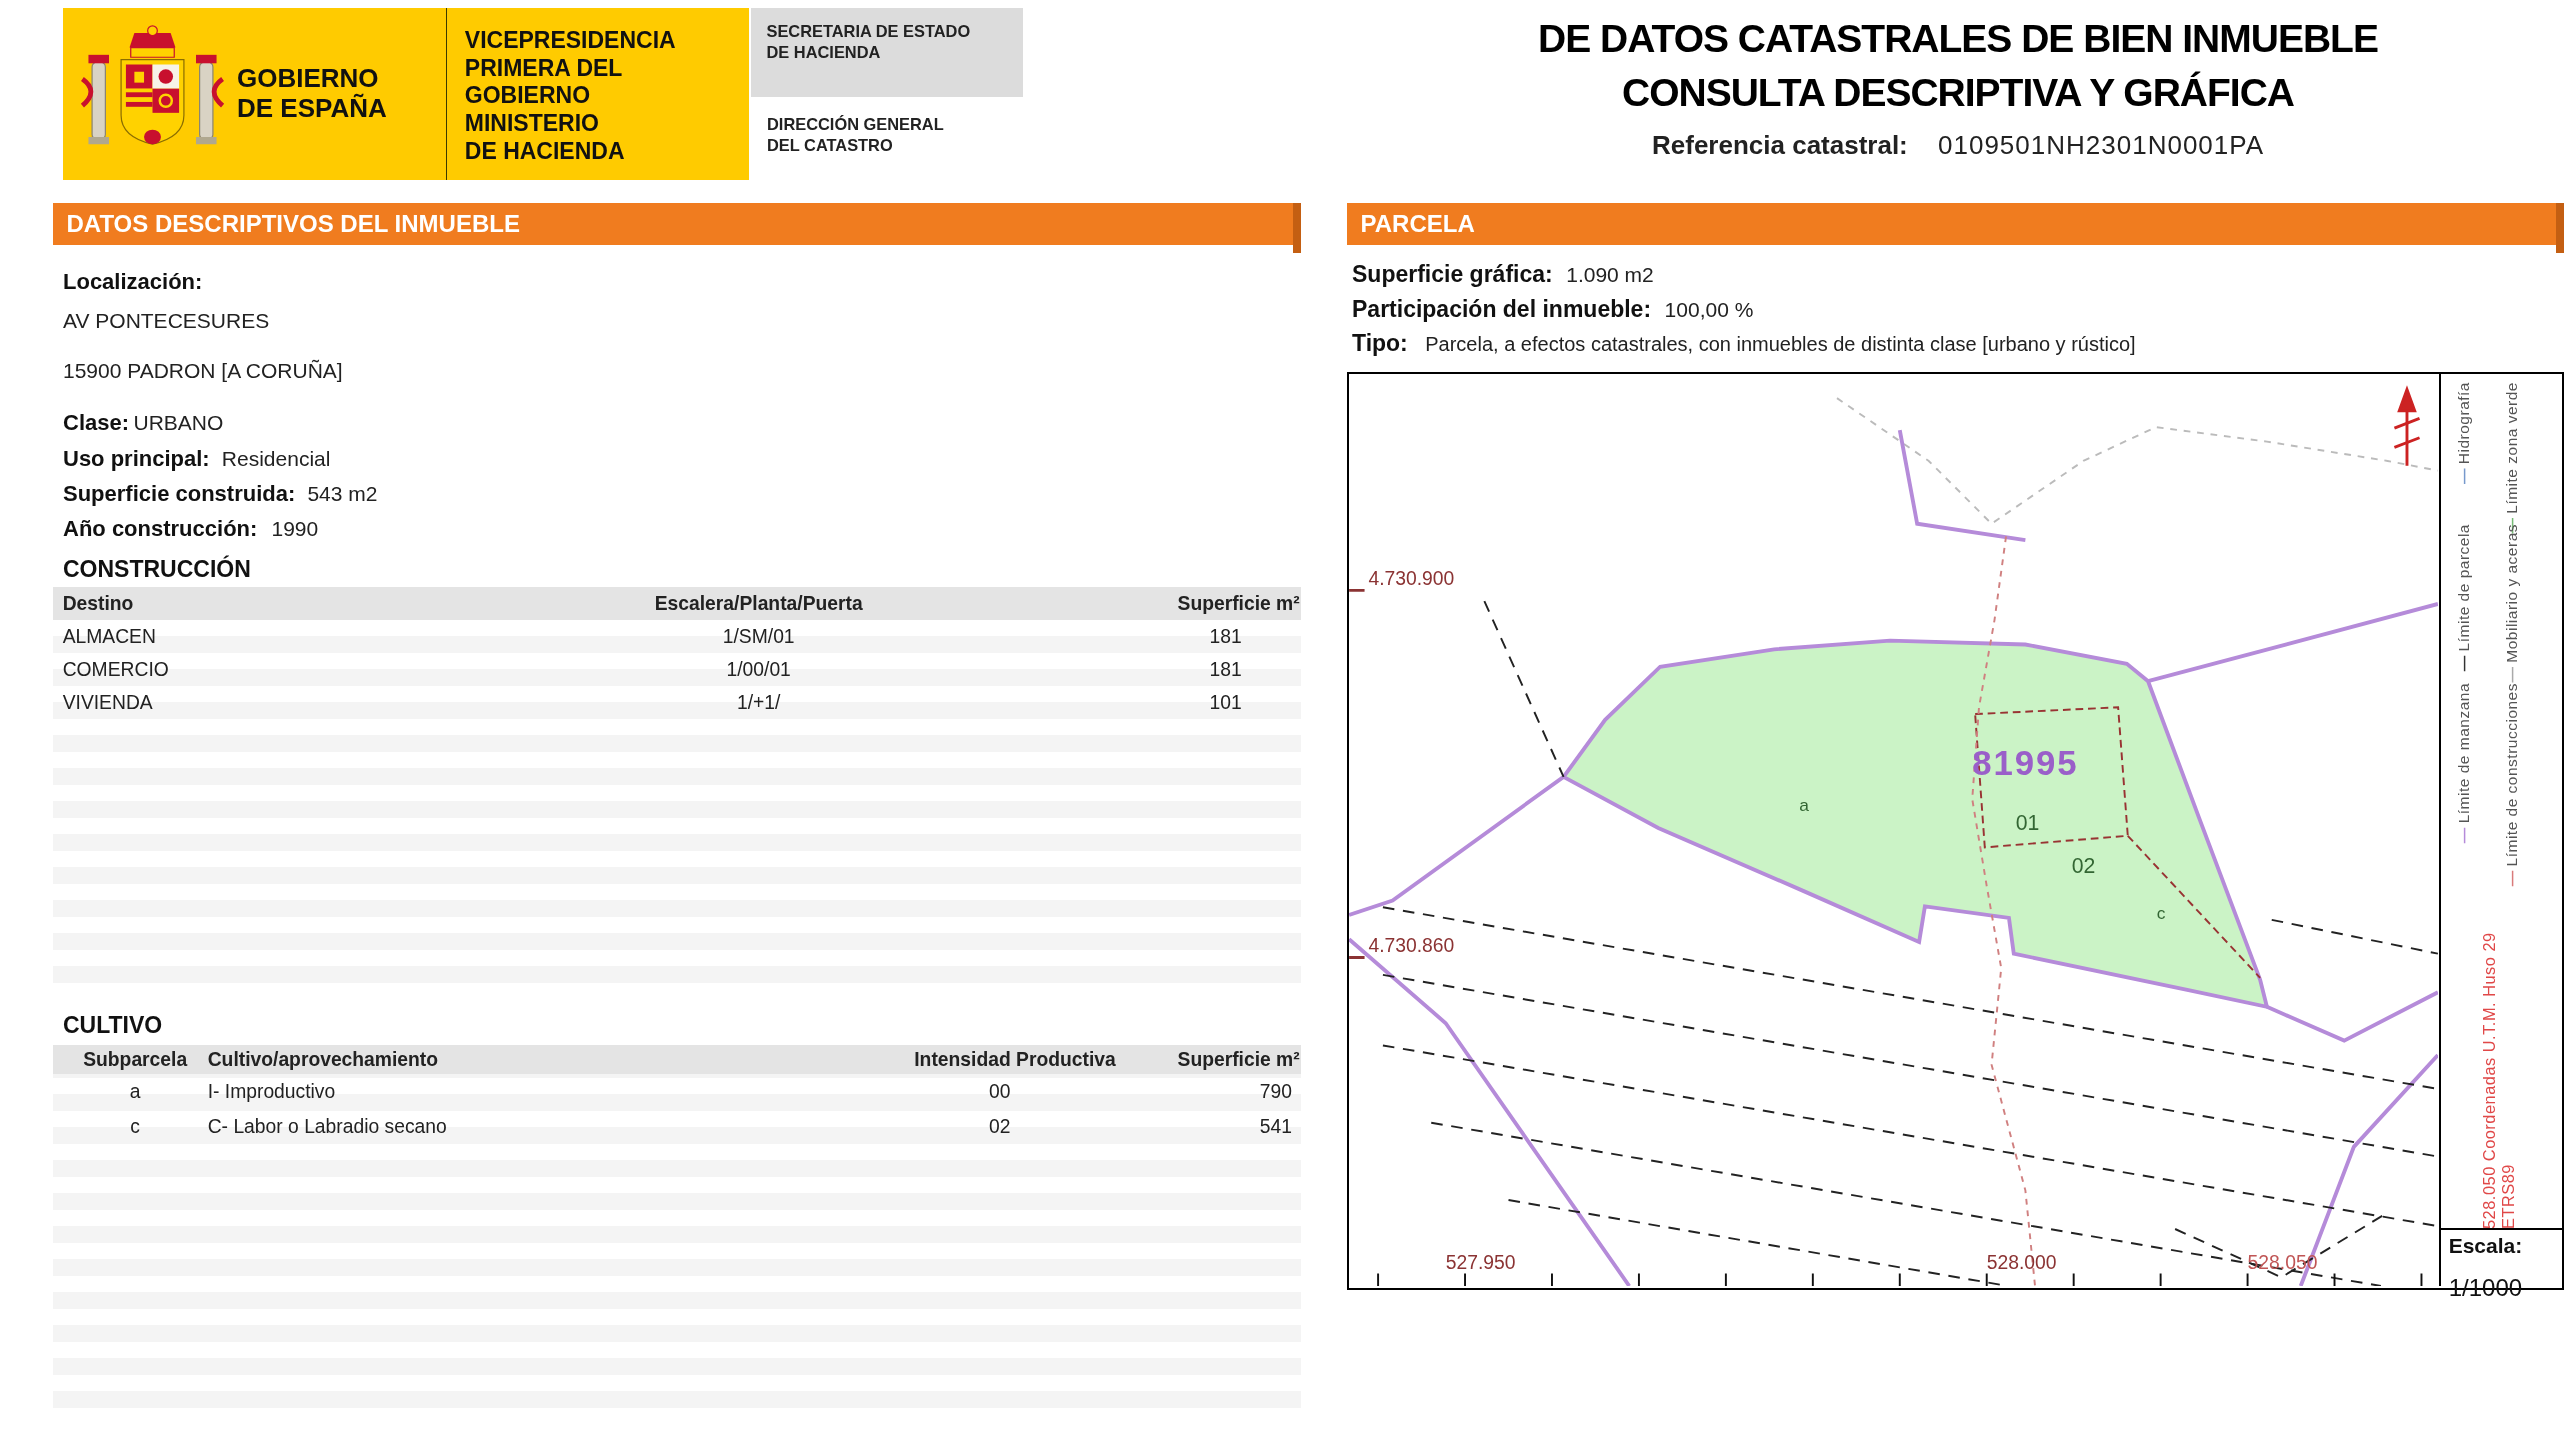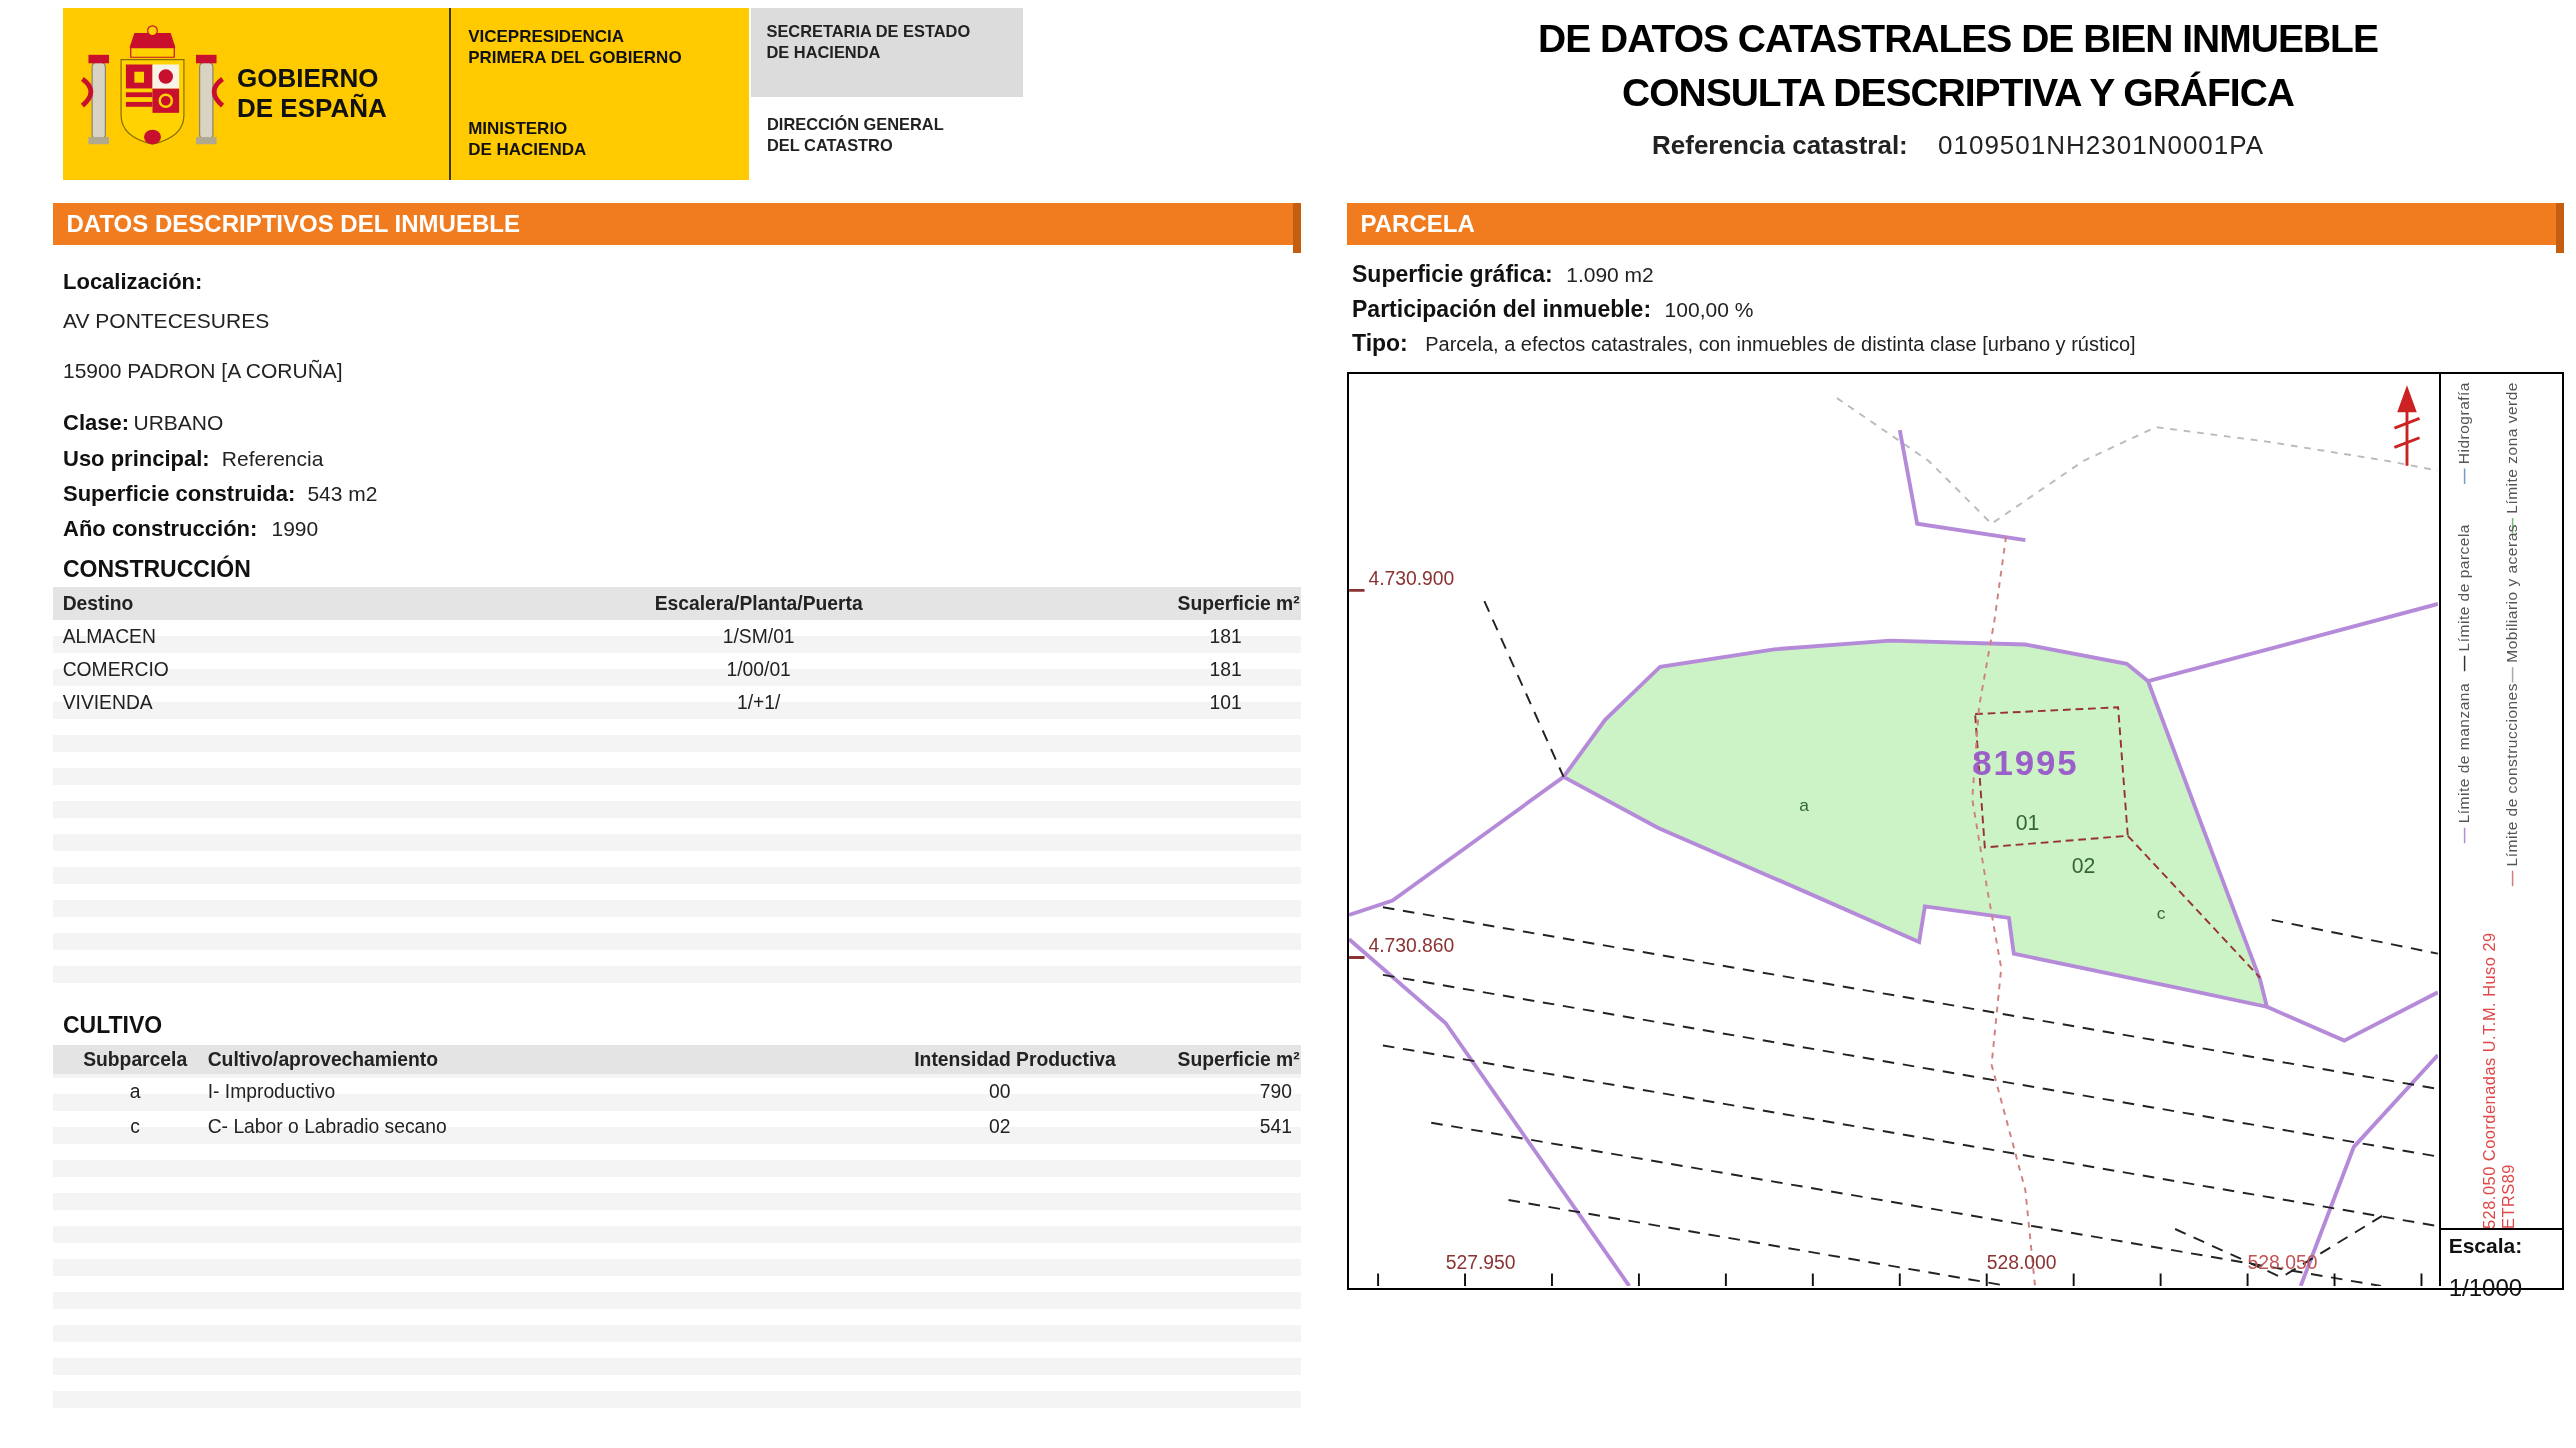--- a/index.html
+++ b/index.html
@@ -6,21 +6,21 @@
   .page{position:relative;width:2576px;height:1449px;background:#ffffff;
         font-family:"Liberation Sans",sans-serif;color:#1a1a1a;overflow:hidden;}
   .abs{position:absolute;}
   .pre{white-space:pre-line;}
 
   
   .logo-box{left:63px;top:7.7px;width:686px;height:172px;background:#ffcb00;display:flex;align-items:center;}
   .emblem{width:145px;height:145px;margin-left:17.4px;flex:0 0 auto;}
   .gob-text{font-weight:bold;font-size:26px;line-height:1.15;color:#111;margin-left:11.6px;width:208px;}
   .logo-div{width:1.9px;height:172px;background:#3a3a00;margin-left:3.9px;}
-  .min-col{margin-left:17.4px;font-weight:bold;font-size:17px;line-height:1.2;color:#111;
+  .min-col{margin-left:17.4px;font-weight:bold;font-size:23px;line-height:1.2;color:#111;
            display:flex;flex-direction:column;justify-content:space-between;height:133px;padding:9.7px 0;}
   .secretaria-box{left:751px;top:7.7px;width:272px;height:89px;background:#dcdcdc;
                   font-size:16.4px;font-weight:bold;color:#222;line-height:1.25;padding:13.5px 0 0 15.5px;box-sizing:border-box;}
   .direccion{left:767px;top:114px;font-size:16.4px;font-weight:bold;color:#222;line-height:1.3;}
 
   .title-wrap{left:1352px;top:11.6px;width:1212px;text-align:center;}
   .title-line{font-size:39px;font-weight:bold;letter-spacing:-1px;color:#000;line-height:1.4;}
   .ref-line{margin-top:9.7px;font-size:26px;color:#222;}
   .ref-line .lbl{font-weight:bold;}
   .ref-line .val{font-weight:normal;margin-left:23px;letter-spacing:1px;}
@@ -129,21 +129,21 @@
   <div class="abs f-label" style="left:63px;top:269px;">Localización:</div>
   <div class="abs f-value" style="left:63px;top:309px;">AV PONTECESURES</div>
   <div class="abs f-value" style="left:63px;top:346px;margin-top:13px;">15900 PADRON [A CORUÑA]</div>
 
   <div class="abs" style="left:63px;top:410px;">
     <span class="f-label">Clase:</span>
     <span class="f-value">URBANO</span>
   </div>
   <div class="abs" style="left:63px;top:446px;">
     <span class="f-label">Uso principal:</span>
-    <span class="f-value" style="margin-left:7.7px;">Referencia</span>
+    <span class="f-value" style="margin-left:7.7px;">Residencial</span>
   </div>
   <div class="abs" style="left:63px;top:481px;">
     <span class="f-label">Superficie construida:</span>
     <span class="f-value" style="margin-left:7.7px;">543 m2</span>
   </div>
   <div class="abs" style="left:63px;top:516px;">
     <span class="f-label">Año construcción:</span>
     <span class="f-value" style="margin-left:9.7px;">1990</span>
   </div>
 

